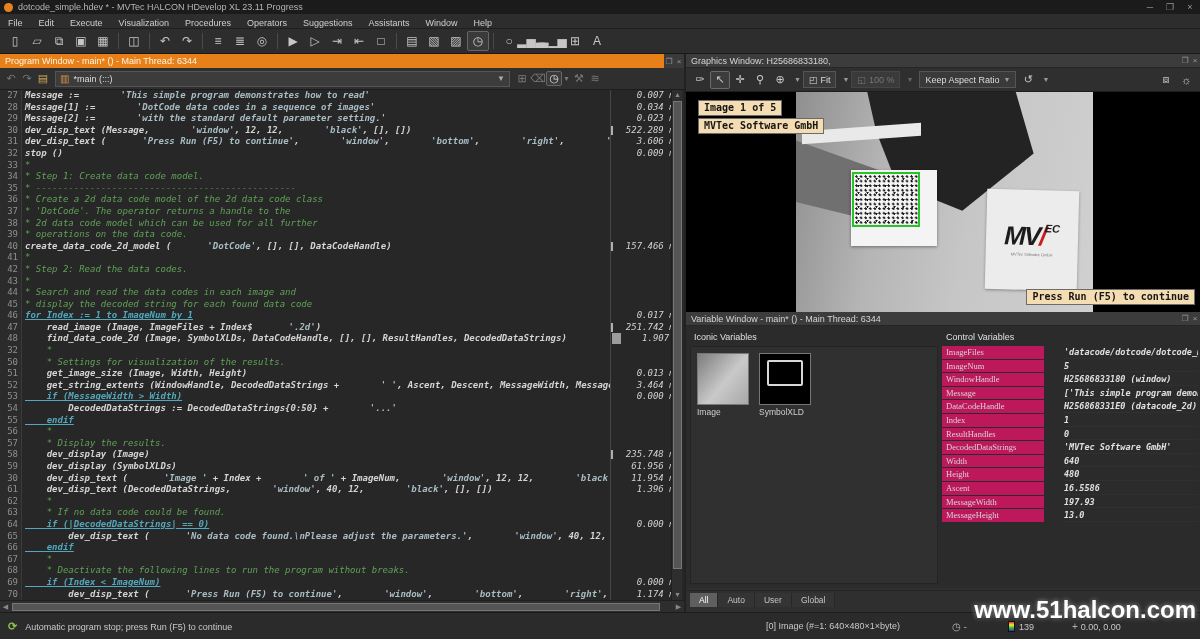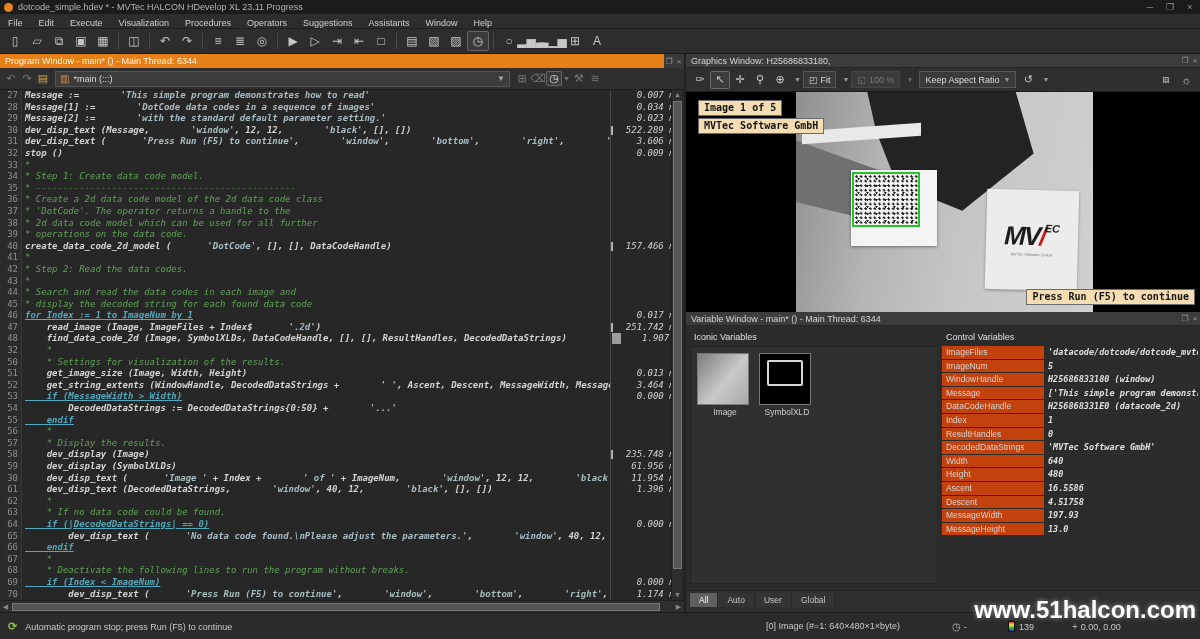--- a/index.html
+++ b/index.html
@@ -98,29 +98,29 @@
   .badge { position:absolute; background:#f4ddb2; border:1px solid #6b6b6b; color:#151515;
     font-family:"DejaVu Sans Mono",monospace; font-weight:bold; font-size:10px; padding:0 5px; line-height:14px; }
   .badge-counter { left:12px; top:8px; }
   .badge-decoded { left:12px; top:26px; }
   .badge-prompt { right:5px; bottom:7px; }
 
   
   .vw-body { position:relative; width:514px; height:262px; background:#2b2b2b; }
   .vw-col-head { position:absolute; top:6px; font-size:9px; color:#e0e0e0; }
   .iconic-area { position:absolute; left:4px; top:20px; width:248px; height:238px; background:#303030; border:1px solid #242424; }
-  .thumb-box { position:absolute; top:6px; width:56px;text-align:center; }
+  .thumb-box { position:absolute; top:6px; width:56px; }
   .thumb { width:52px; height:52px; border:1px solid #777; background:#888; }
   .thumb.img { background:linear-gradient(130deg,#7d7d7d,#c9c9c9 55%,#a8a8a8); }
   .thumb.xld { background:#000; position:relative; }
   .thumb.xld .rect { position:absolute; left:7px; top:6px; width:36px; height:26px; border:2px solid #d8d8d8; border-radius:2px; }
   .thumb-label { font-size:8.5px; color:#cfcfcf; margin-top:2px; }
   .ctrl-area { position:absolute; left:256px; top:20px; width:256px; height:238px; overflow:hidden; }
   .ctrl-row { display:flex; height:12.6px; margin-bottom:1px; font-size:8.5px; line-height:12px; }
-  .ctrl-name { flex:0 0 102px; background:#c2410c; color:#d6d6d6; padding:0 4px; margin-right:2px; overflow:hidden; white-space:nowrap; }
+  .ctrl-name { flex:0 0 102px; background:#be185d; color:#d6d6d6; padding:0 4px; margin-right:18px; overflow:hidden; white-space:nowrap;font-family:Liberation Serif, serif; }
   .ctrl-val { flex:1 1 auto; color:#e0e0e0; font-family:"DejaVu Sans Mono",monospace; font-style:italic;
     font-weight:600; overflow:hidden; white-space:nowrap; border-bottom:1px solid #303030; padding:0 2px; }
   .vw-tabs { position:absolute; left:0; top:536px; width:514px; height:22px; background:#2f2f2f;
     display:flex; align-items:flex-start; padding:2px 4px 0; border-top:1px solid #242424; }
   .vtab { font-size:8.5px; padding:2px 9px; color:#c5c5c5; background:#343434; border-right:1px solid #262626; }
   .vtab.active { background:#5f5f5f; color:#fff; }
 
   
   .statusbar { position:absolute; left:0; top:612px; width:1200px; height:27px; background:#2b2b2b;
     border-top:1px solid #1c1c1c; font-size:9px; color:#c9c9c9; }
@@ -389,24 +389,20 @@
         </div>
         <div class="ctrl-row">
           <span class="ctrl-name">Height</span>
           <span class="ctrl-val">480</span>
         </div>
         <div class="ctrl-row">
           <span class="ctrl-name">Ascent</span>
           <span class="ctrl-val">16.5586</span>
         </div>
         <div class="ctrl-row">
-          <span class="ctrl-name">Descent</span>
-          <span class="ctrl-val">4.51758</span>
-        </div>
-        <div class="ctrl-row">
           <span class="ctrl-name">MessageWidth</span>
           <span class="ctrl-val">197.93</span>
         </div>
         <div class="ctrl-row">
           <span class="ctrl-name">MessageHeight</span>
           <span class="ctrl-val">13.0</span>
         </div>
       </div>
   </div>
   <div class="vw-tabs" id="vw-tabs">

